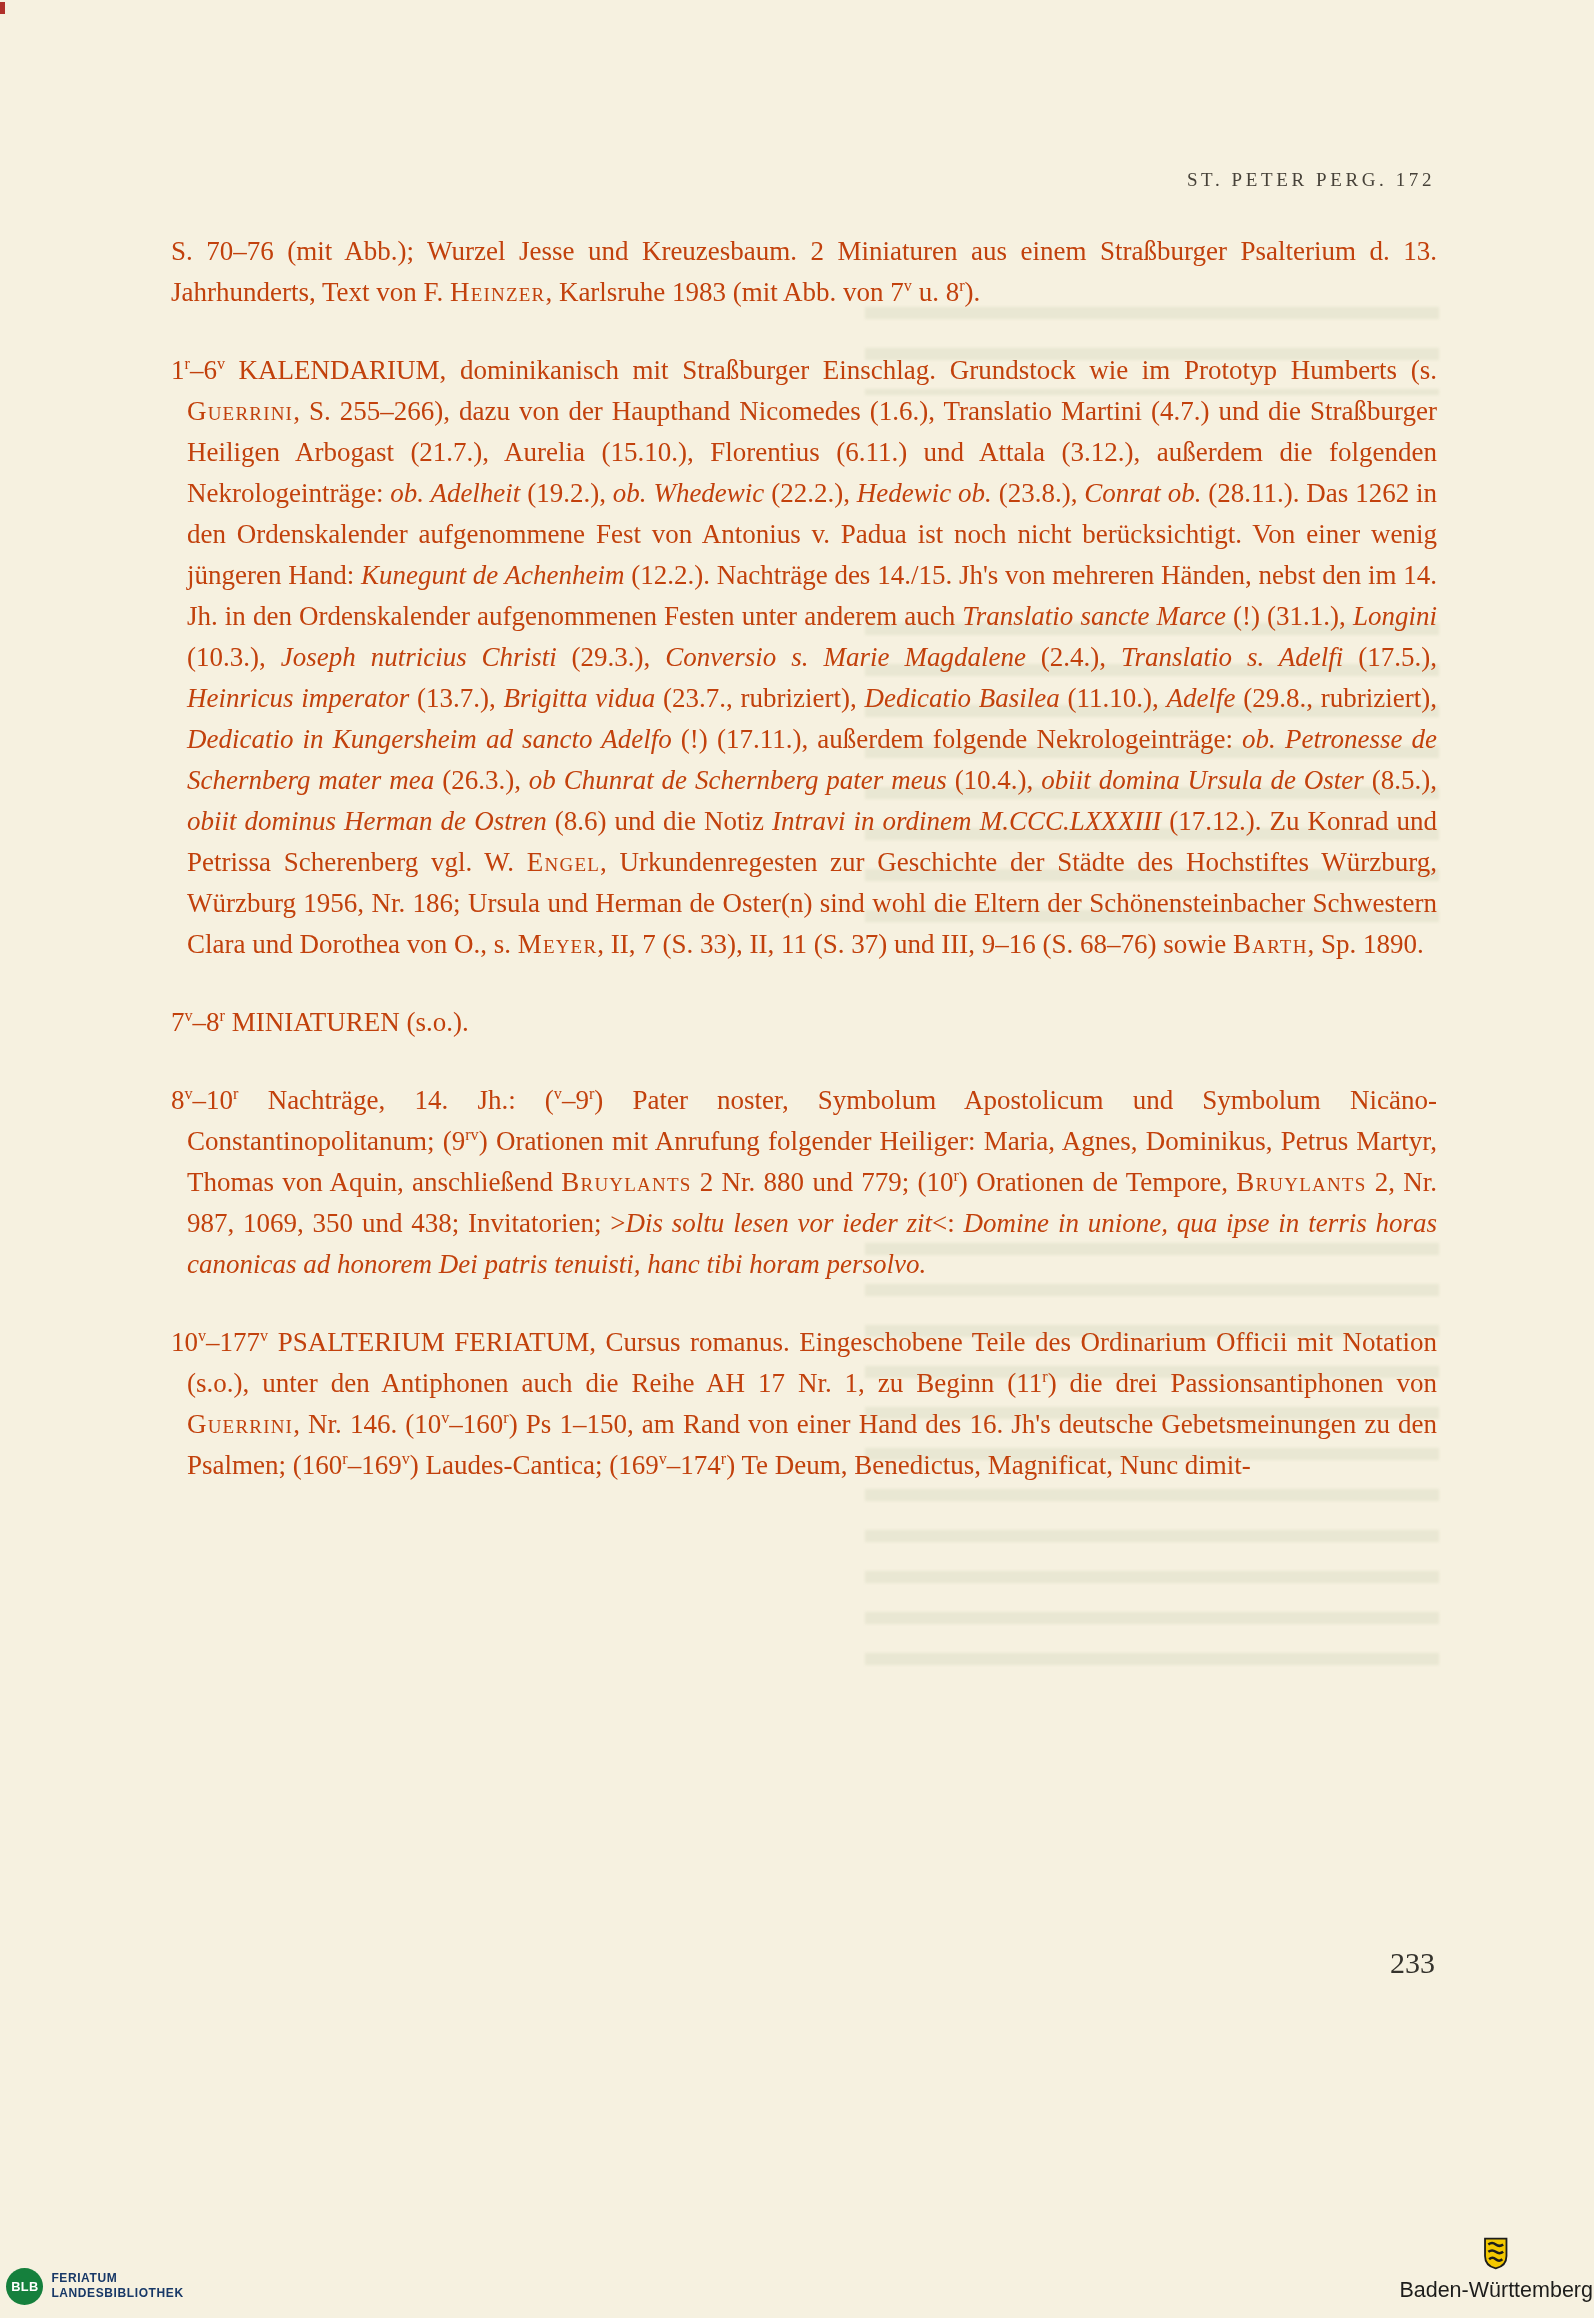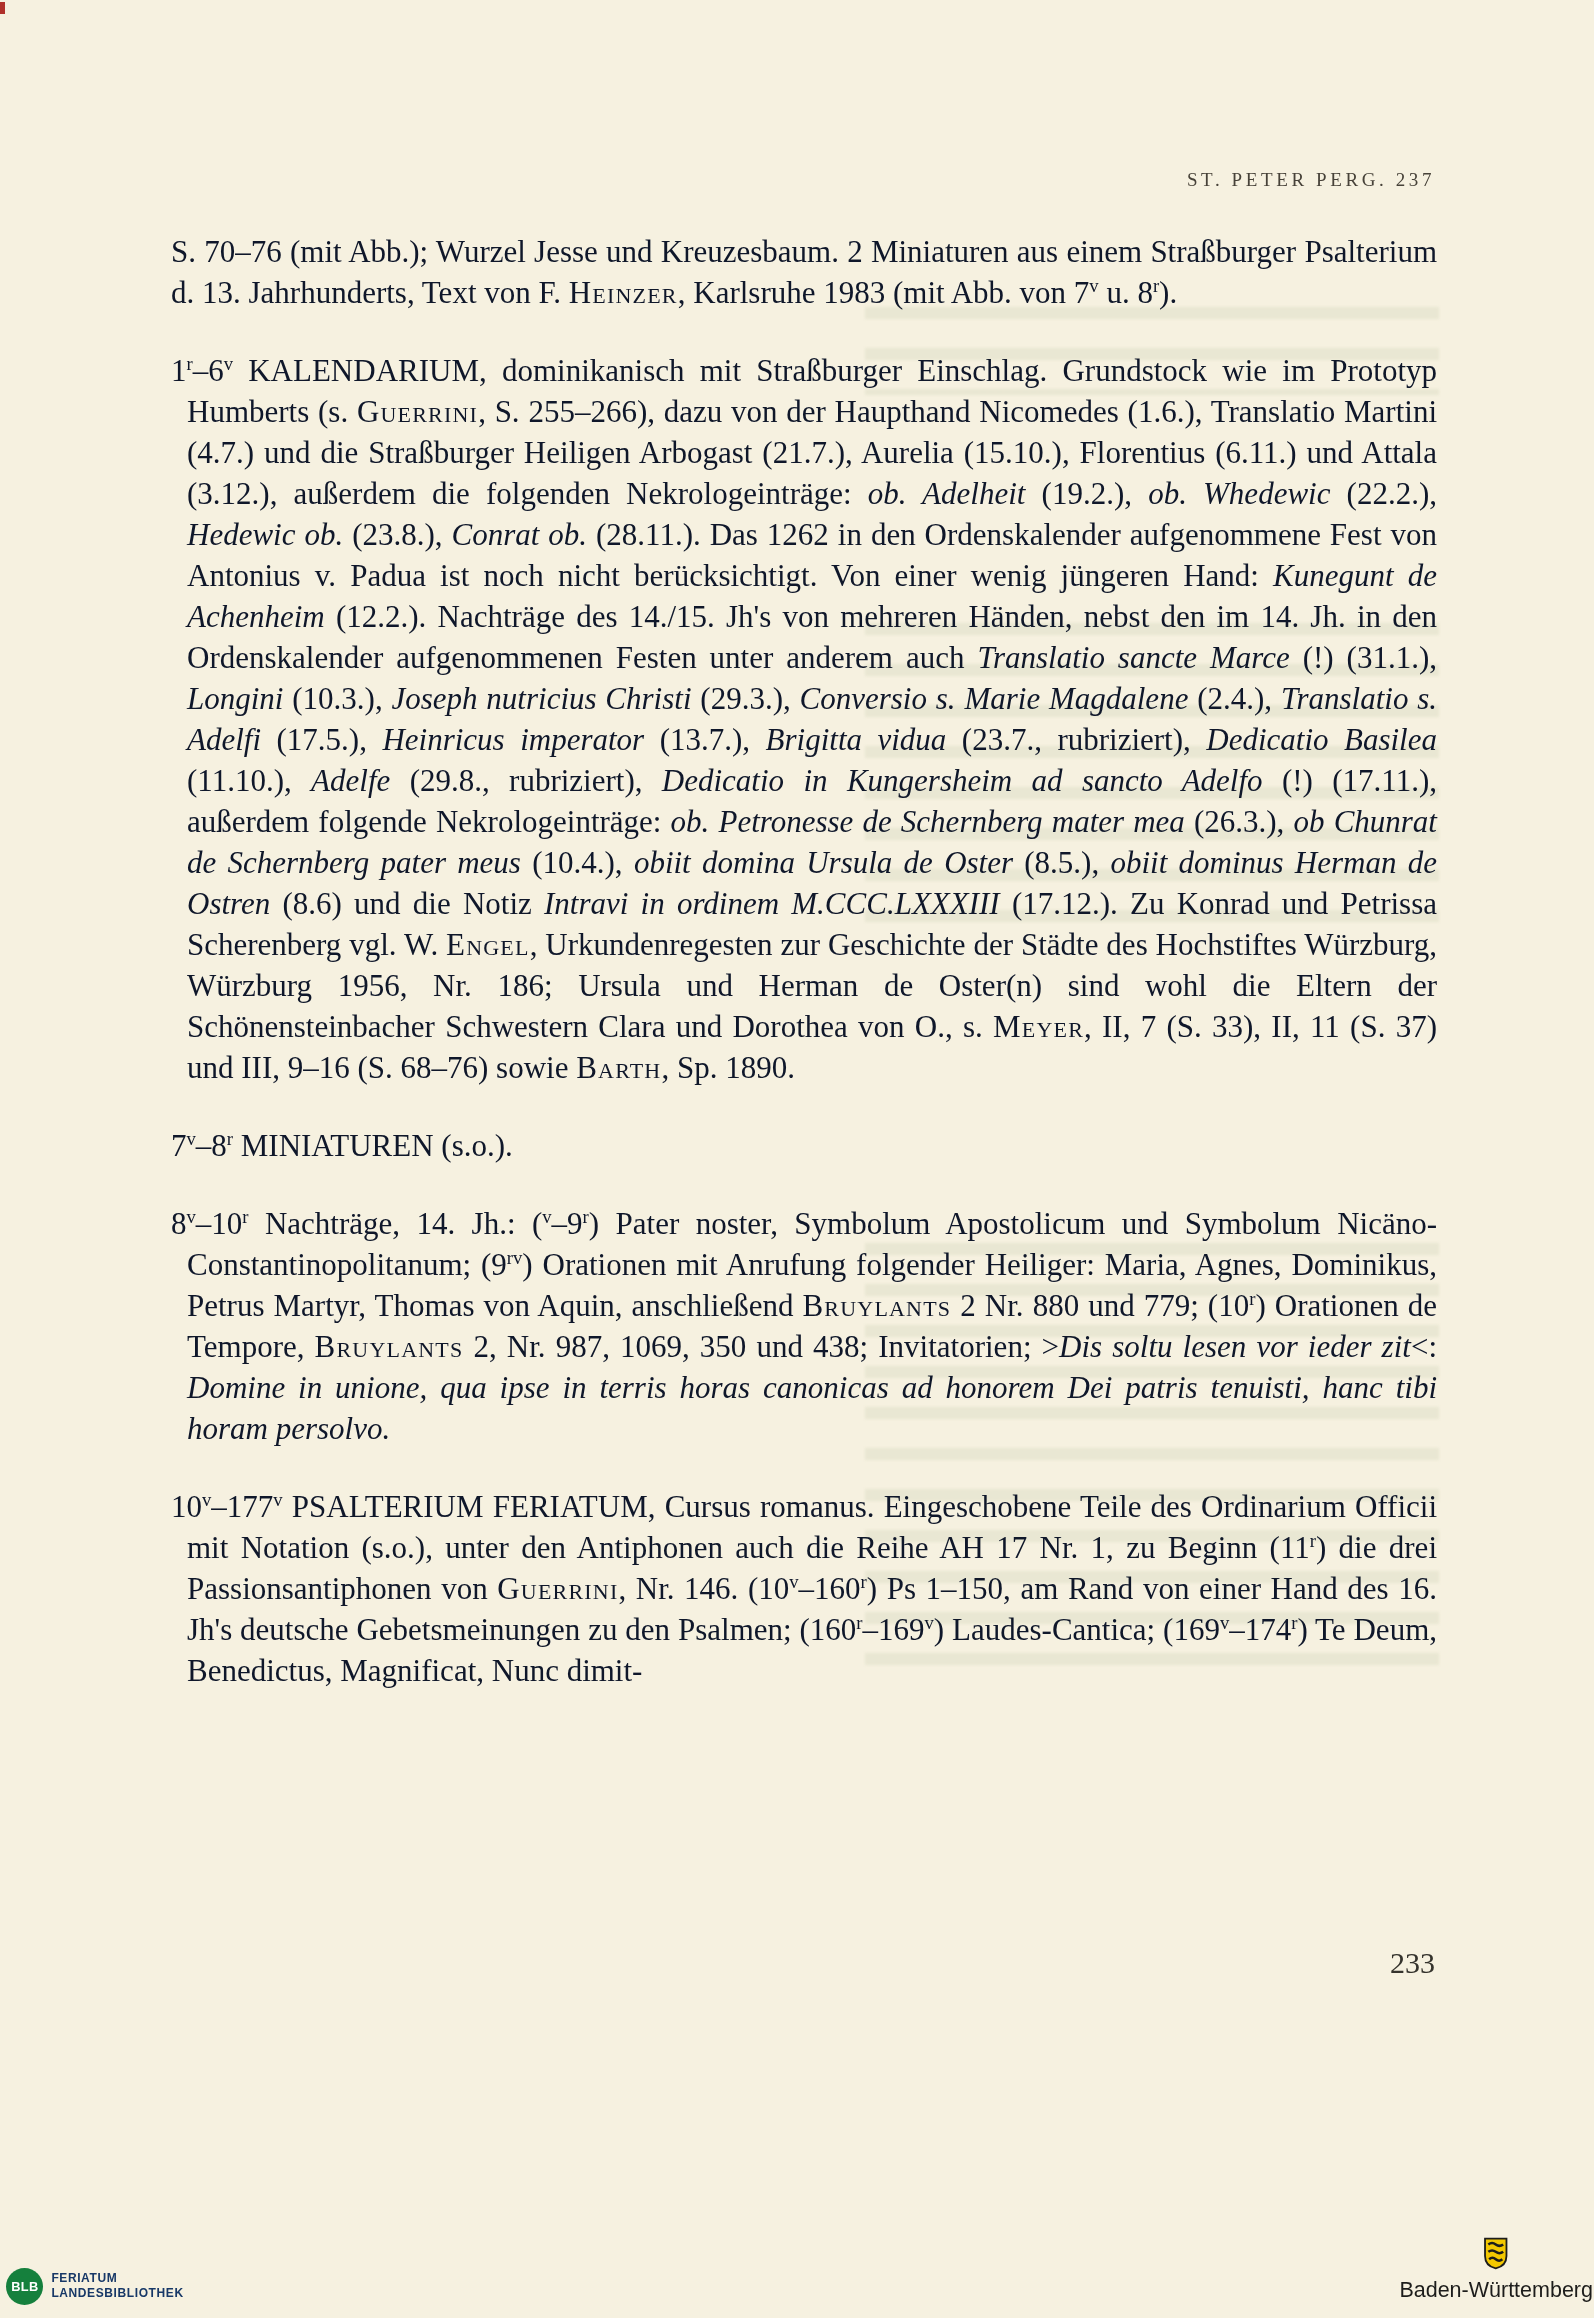--- a/index.html
+++ b/index.html
@@ -23,24 +23,24 @@
     color: #474239;
     white-space: nowrap;
   }
 
   
   .textblock {
     position: absolute;
     left: 171px;
     top: 231px;
     width: 1266px;
-    font-size: 31px;
+    font-size: 27px;
     line-height: 41px;
     text-align: justify;
-    color: #0f172a;
+    color: #c2410c;
   }
   .textblock p { margin: 0 0 37px 0; }
   p.entry { padding-left: 16px; text-indent: -16px; }
 
   .run-i { font-style: italic; }
   .run-c { font-variant: small-caps; letter-spacing: 1.2px; }
   sup { font-size: 60%; line-height: 0; vertical-align: super; letter-spacing: 0; }
 
   
   .page-number {
@@ -105,21 +105,21 @@
 <body>
 
 <div class="page">
 
   <div class="scan-mark"></div>
 
   <div class="bleed a"></div>
   <div class="bleed b"></div>
   <div class="bleed c"></div>
 
-  <div class="running-head">ST. PETER PERG. 237</div>
+  <div class="running-head">ST. PETER PERG. 172</div>
 
   <div class="textblock">
     <p><span>S. 70–76 (mit Abb.); Wurzel Jesse und Kreuzesbaum. 2 Miniaturen aus einem Straßburger Psalterium d. 13. Jahrhunderts, Text von F. </span><span class="run-c">Heinzer</span><span>, Karlsruhe 1983 (mit Abb. von 7</span><sup>v</sup><span> u. 8</span><sup>r</sup><span>).</span></p>
     <p class="entry"><span>1</span><sup>r</sup><span>–6</span><sup>v</sup><span> KALENDARIUM, dominikanisch mit Straßburger Einschlag. Grundstock wie im Prototyp Humberts (s. </span><span class="run-c">Guerrini</span><span>, S. 255–266), dazu von der Haupthand Nicomedes (1.6.), Translatio Martini (4.7.) und die Straßburger Heiligen Arbogast (21.7.), Aurelia (15.10.), Florentius (6.11.) und Attala (3.12.), außerdem die folgenden Nekrologeinträge: </span><span class="run-i">ob. Adelheit</span><span> (19.2.), </span><span class="run-i">ob. Whedewic</span><span> (22.2.), </span><span class="run-i">Hedewic ob.</span><span> (23.8.), </span><span class="run-i">Conrat ob.</span><span> (28.11.). Das 1262 in den Ordenskalender aufgenommene Fest von Antonius v. Padua ist noch nicht berücksichtigt. Von einer wenig jüngeren Hand: </span><span class="run-i">Kunegunt de Achenheim</span><span> (12.2.). Nachträge des 14./15. Jh's von mehreren Händen, nebst den im 14. Jh. in den Ordenskalender aufgenommenen Festen unter anderem auch </span><span class="run-i">Translatio sancte Marce</span><span> (!) (31.1.), </span><span class="run-i">Longini</span><span> (10.3.), </span><span class="run-i">Joseph nutricius Christi</span><span> (29.3.), </span><span class="run-i">Conversio s. Marie Magdalene</span><span> (2.4.), </span><span class="run-i">Translatio s. Adelfi</span><span> (17.5.), </span><span class="run-i">Heinricus imperator</span><span> (13.7.), </span><span class="run-i">Brigitta vidua</span><span> (23.7., rubriziert), </span><span class="run-i">Dedicatio Basilea</span><span> (11.10.), </span><span class="run-i">Adelfe</span><span> (29.8., rubriziert), </span><span class="run-i">Dedicatio in Kungersheim ad sancto Adelfo</span><span> (!) (17.11.), außerdem folgende Nekrologeinträge: </span><span class="run-i">ob. Petronesse de Schernberg mater mea</span><span> (26.3.), </span><span class="run-i">ob Chunrat de Schernberg pater meus</span><span> (10.4.), </span><span class="run-i">obiit domina Ursula de Oster</span><span> (8.5.), </span><span class="run-i">obiit dominus Herman de Ostren</span><span> (8.6) und die Notiz </span><span class="run-i">Intravi in ordinem M.CCC.LXXXIII</span><span> (17.12.). Zu Konrad und Petrissa Scherenberg vgl. W. </span><span class="run-c">Engel</span><span>, Urkundenregesten zur Geschichte der Städte des Hochstiftes Würzburg, Würzburg 1956, Nr. 186; Ursula und Herman de Oster(n) sind wohl die Eltern der Schönensteinbacher Schwestern Clara und Dorothea von O., s. </span><span class="run-c">Meyer</span><span>, II, 7 (S. 33), II, 11 (S. 37) und III, 9–16 (S. 68–76) sowie </span><span class="run-c">Barth</span><span>, Sp. 1890.</span></p>
     <p class="entry"><span>7</span><sup>v</sup><span>–8</span><sup>r</sup><span> MINIATUREN (s.o.).</span></p>
     <p class="entry"><span>8</span><sup>v</sup><span>–10</span><sup>r</sup><span> Nachträge, 14. Jh.: (</span><sup>v</sup><span>–9</span><sup>r</sup><span>) Pater noster, Symbolum Apostolicum und Symbolum Nicäno-Constantinopolitanum; (9</span><sup>rv</sup><span>) Orationen mit Anrufung folgender Heiliger: Maria, Agnes, Dominikus, Petrus Martyr, Thomas von Aquin, anschließend </span><span class="run-c">Bruylants</span><span> 2 Nr. 880 und 779; (10</span><sup>r</sup><span>) Orationen de Tempore, </span><span class="run-c">Bruylants</span><span> 2, Nr. 987, 1069, 350 und 438; Invitatorien; &gt;</span><span class="run-i">Dis soltu lesen vor ieder zit</span><span>&lt;: </span><span class="run-i">Domine in unione, qua ipse in terris horas canonicas ad honorem Dei patris tenuisti, hanc tibi horam persolvo.</span></p>
     <p class="entry"><span>10</span><sup>v</sup><span>–177</span><sup>v</sup><span> PSALTERIUM FERIATUM, Cursus romanus. Eingeschobene Teile des Ordinarium Officii mit Notation (s.o.), unter den Antiphonen auch die Reihe AH 17 Nr. 1, zu Beginn (11</span><sup>r</sup><span>) die drei Passionsantiphonen von </span><span class="run-c">Guerrini</span><span>, Nr. 146. (10</span><sup>v</sup><span>–160</span><sup>r</sup><span>) Ps 1–150, am Rand von einer Hand des 16. Jh's deutsche Gebetsmeinungen zu den Psalmen; (160</span><sup>r</sup><span>–169</span><sup>v</sup><span>) Laudes-Cantica; (169</span><sup>v</sup><span>–174</span><sup>r</sup><span>) Te Deum, Benedictus, Magnificat, Nunc dimit-</span></p>
   </div>
 
   <div class="page-number">233</div>

